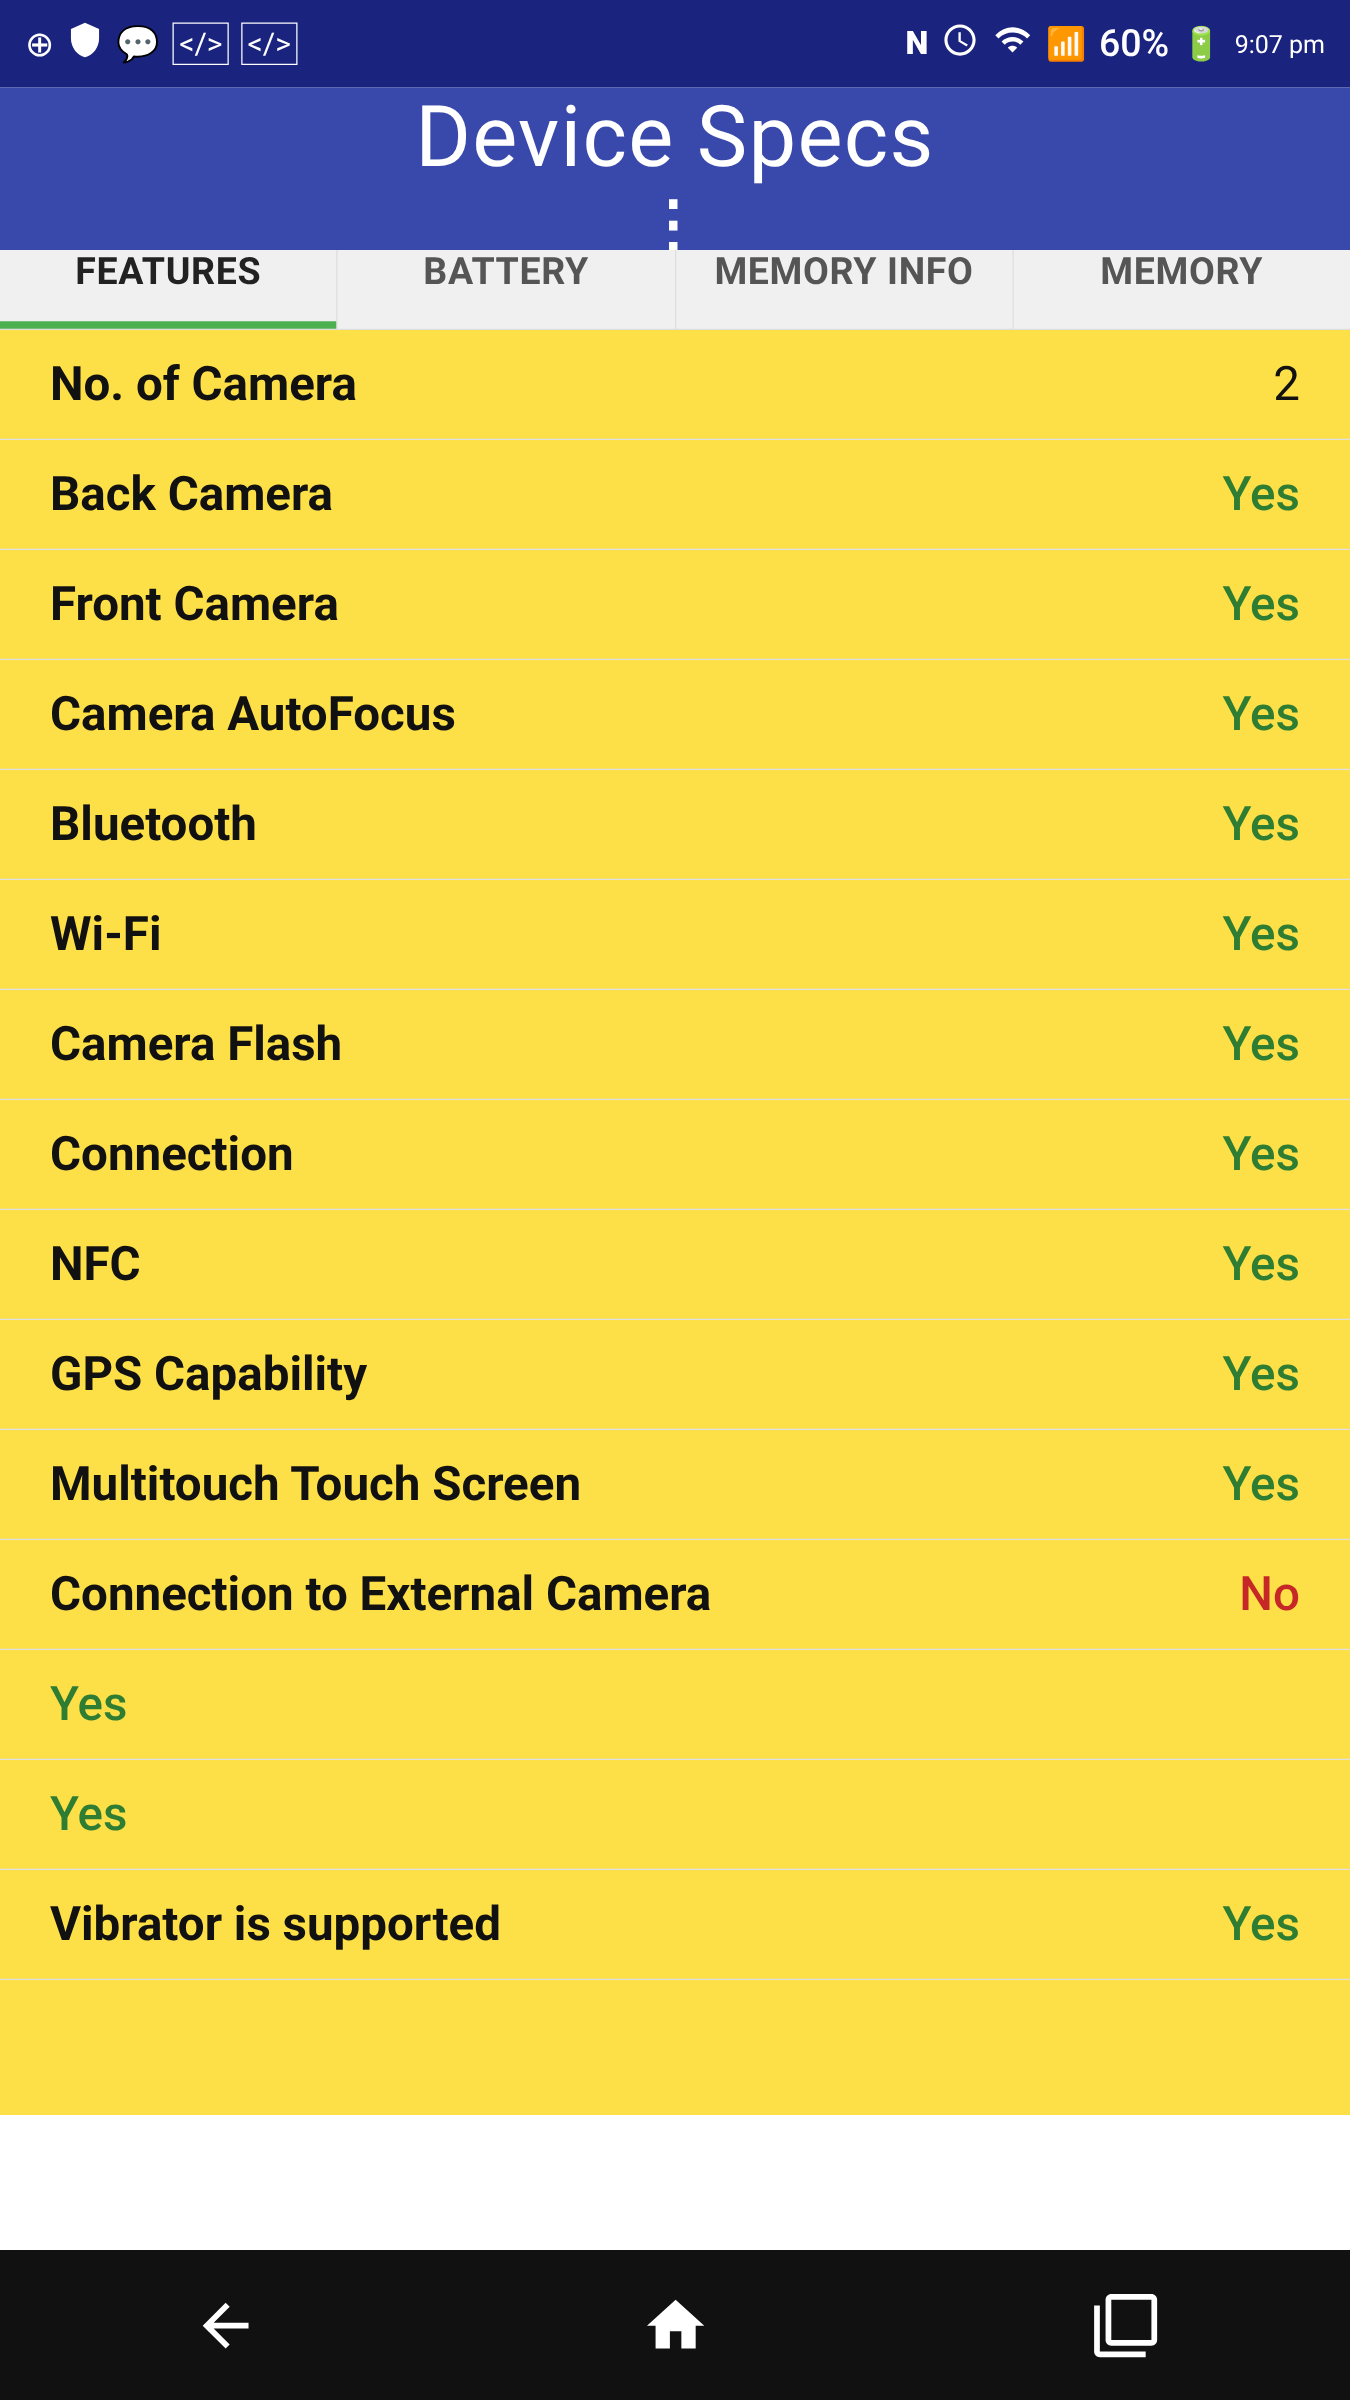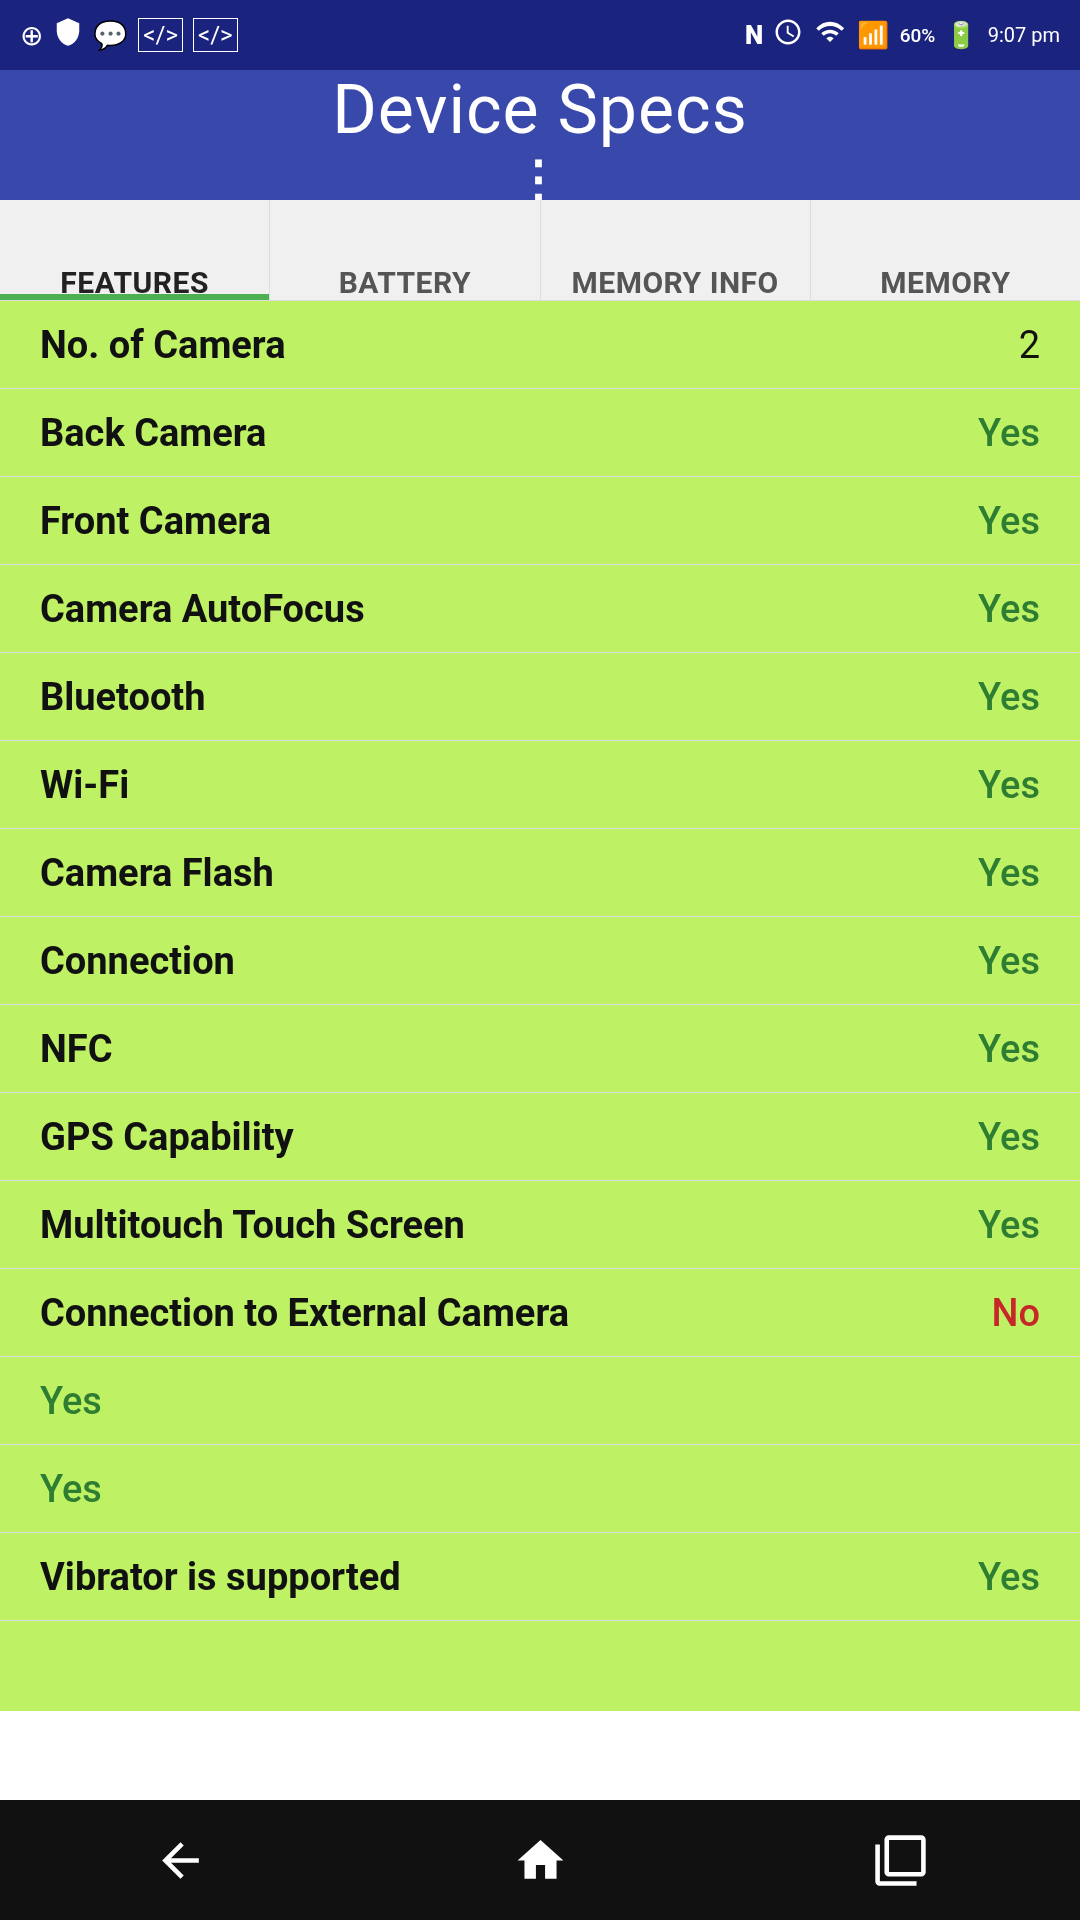--- a/index.html
+++ b/index.html
@@ -61,23 +61,23 @@
     }
 
     
     .tab-bar {
       background: #f0f0f0;
       display: flex;
       border-bottom: 1px solid #ddd;
     }
     .tab-item {
       flex: 1;
-      height: 100px;
-      display: flex;
-      align-items: flex-end;
+      height: 63px;
+      display: flex;
+      align-items: flex-start;
       justify-content: center;
       font-size: 30px;
       font-weight: 700;
       color: #555;
       cursor: pointer;
       border-right: 1px solid #ddd;
       position: relative;
       letter-spacing: 0.5px;
     }
     .tab-item:last-child {
@@ -91,21 +91,21 @@
       position: absolute;
       bottom: 0;
       left: 0;
       right: 0;
       height: 6px;
       background: #4caf50;
     }
 
     
     .features-list {
-      background: #bef264;
+      background: #fde047;
       flex: 1;
     }
     .feature-row {
       display: flex;
       align-items: center;
       justify-content: space-between;
       padding: 0 40px;
       height: 88px;
       border-bottom: 1px solid #e0e0e0;
     }
@@ -180,21 +180,21 @@
       <svg width="30" height="30" viewBox="0 0 24 24" fill="white">
           <path d="M12 2C6.48 2 2 6.48 2 12s4.48 10 10 10 10-4.48 10-10S17.52 2 12 2zm0 18c-4.42 0-8-3.58-8-8s3.58-8 8-8 8 3.58 8 8-3.58 8-8 8zm.5-13H11v6l5.25 3.15.75-1.23-4.5-2.67V7z"></path>
         </svg>
     </span>
     <span>
       <svg width="34" height="30" viewBox="0 0 24 24" fill="white">
           <path d="M1 9l2 2c5.07-5.07 13.26-5.07 18.33 0l2-2C16.47 2.08 7.53 2.08 1 9zm8 8l3 3 3-3c-1.65-1.66-4.34-1.66-6 0zm-4-4l2 2c2.76-2.76 7.24-2.76 10 0l2-2C15.14 9.14 8.87 9.14 5 13z"></path>
         </svg>
     </span>
     <span style="font-size:26px;">📶</span>
-    <span style="font-size:19px;">60%</span>
+    <span style="font-size:30px;">60%</span>
     <span style="font-size:26px;">🔋</span>
     <span style="font-size:20px;font-weight:400;">9:07 pm</span>
   </div>
 </div>
 
 <div class="app-bar">
   <span class="app-title">Device Specs</span>
   <span class="app-bar-menu">⋮</span>
 </div>
 

